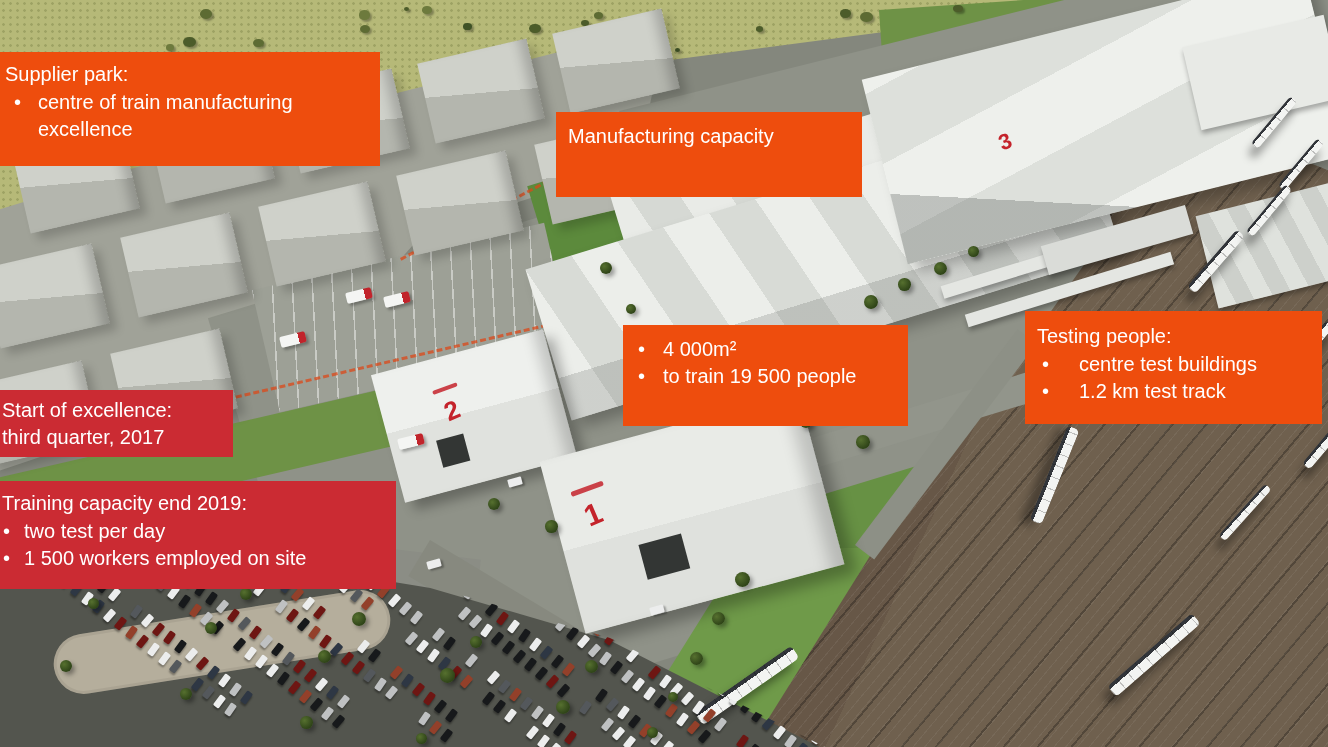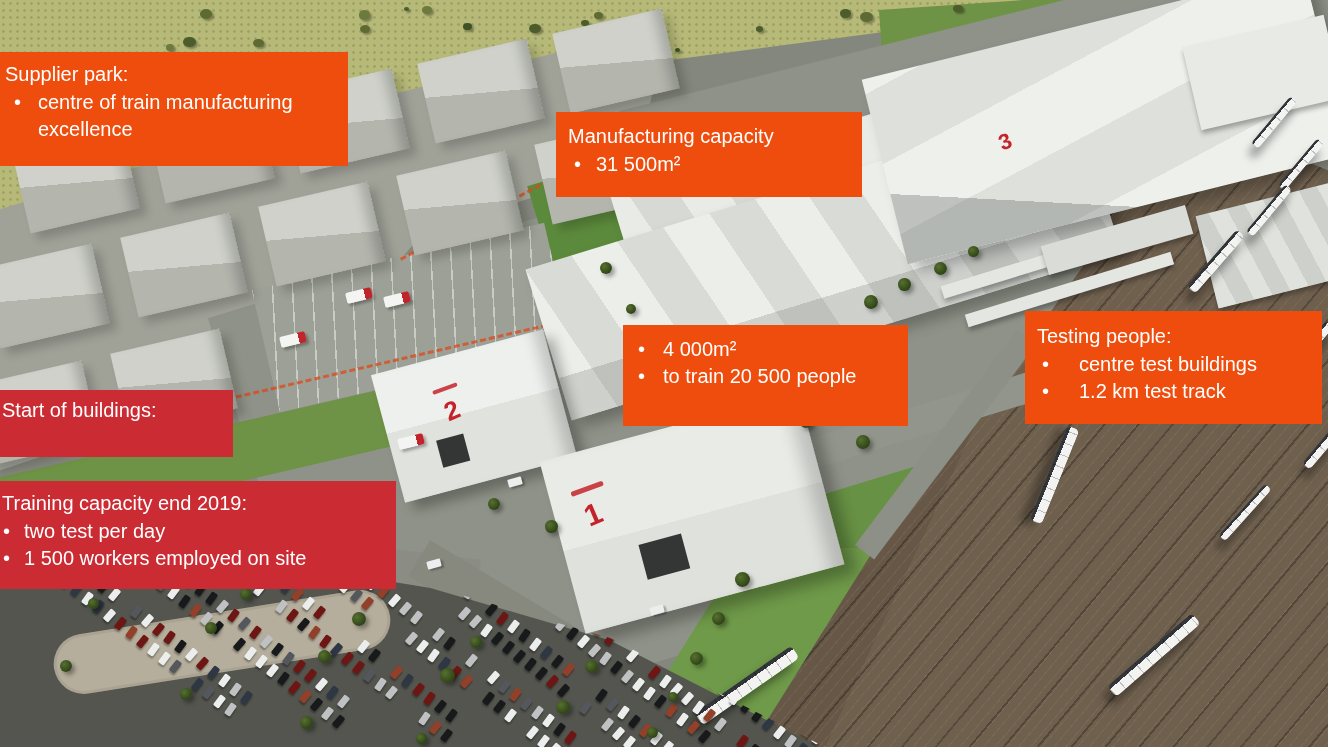--- a/index.html
+++ b/index.html
@@ -75,21 +75,21 @@
   .bush{border-radius:50%;}
 
   
   .callout{position:absolute;z-index:50;color:#fff;box-sizing:border-box;
       font-size:20px;line-height:1.34;}
   .callout.orange{background:#EE4D0D;}
   .callout.red{background:#CB2B33;}
   .callout ul{margin:1px 0 0 0;padding:0;list-style:none;}
   .callout li{position:relative;}
   .callout li::before{content:"\2022";position:absolute;}
-  #co-supplier{left:0;top:52px;width:348px;height:114px;padding:9px 10px 9px 5px;}
+  #co-supplier{left:0;top:52px;width:380px;height:114px;padding:9px 10px 9px 5px;}
   #co-supplier li{padding-left:33px;} #co-supplier li::before{left:9px;}
   #co-manufacturing{left:556px;top:112px;width:306px;height:85px;padding:11px 12px;}
   #co-manufacturing li{padding-left:28px;} #co-manufacturing li::before{left:6px;}
   #co-start{left:0;top:390px;width:233px;height:67px;padding:7px 8px 7px 2px;}
   #co-capacity{left:0;top:481px;width:396px;height:108px;padding:9px 8px 9px 2px;}
   #co-capacity li{padding-left:22px;} #co-capacity li::before{left:1px;}
   #co-training{left:623px;top:325px;width:285px;height:101px;padding:10px 12px;}
   #co-training li{padding-left:28px;} #co-training li::before{left:3px;}
   #co-testing{left:1025px;top:311px;width:297px;height:113px;padding:12px 12px;}
   #co-testing li{padding-left:42px;} #co-testing li::before{left:5px;}
@@ -477,41 +477,39 @@
 
   <div class="callout orange" id="co-supplier">
     <div>Supplier park:</div>
     <ul>
       <li>centre of train manufacturing excellence</li>
     </ul>
   </div>
 
   <div class="callout orange" id="co-manufacturing">
     <div>Manufacturing capacity</div>
-    <ul>
-      <li>31 500m²</li>
-    </ul>
   </div>
 
   <div class="callout red" id="co-start">
-    <div>Start of buildings:</div>
+    <div>Start of excellence:</div>
+    <div>third quarter, 2017</div>
   </div>
 
   <div class="callout red" id="co-capacity">
     <div>Training capacity end 2019:</div>
     <ul>
       <li>two test per day</li>
       <li>1 500 workers employed on site</li>
     </ul>
   </div>
 
   <div class="callout orange" id="co-training">
     <ul>
       <li>4 000m²</li>
-      <li>to train 20 500 people</li>
+      <li>to train 19 500 people</li>
     </ul>
   </div>
 
   <div class="callout orange" id="co-testing">
     <div>Testing people:</div>
     <ul>
       <li>centre test buildings</li>
       <li>1.2 km test track</li>
     </ul>
   </div>

